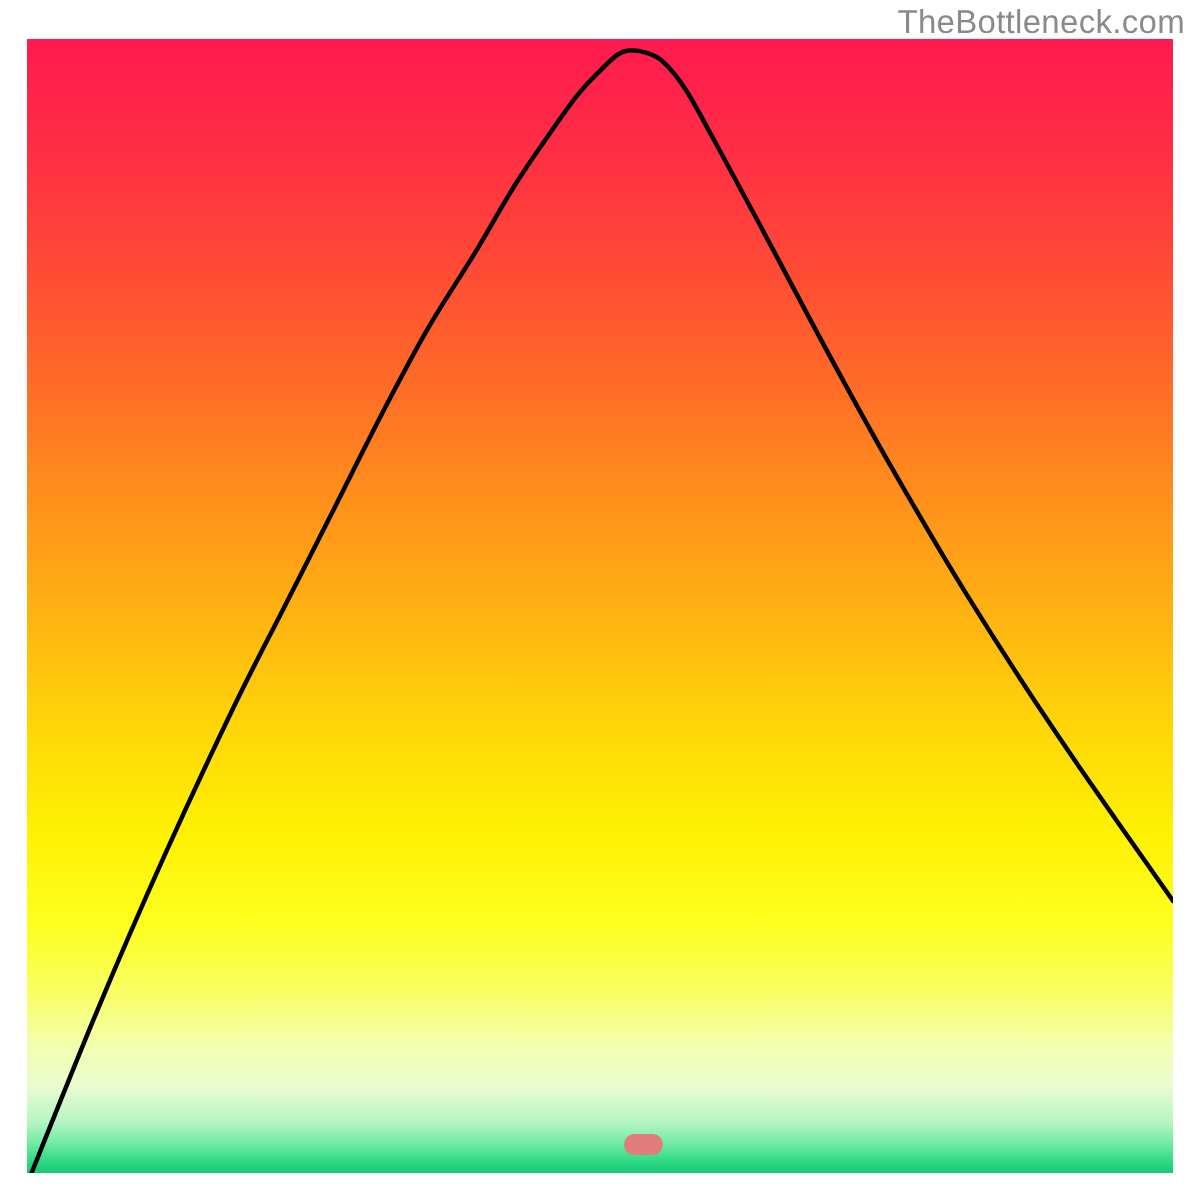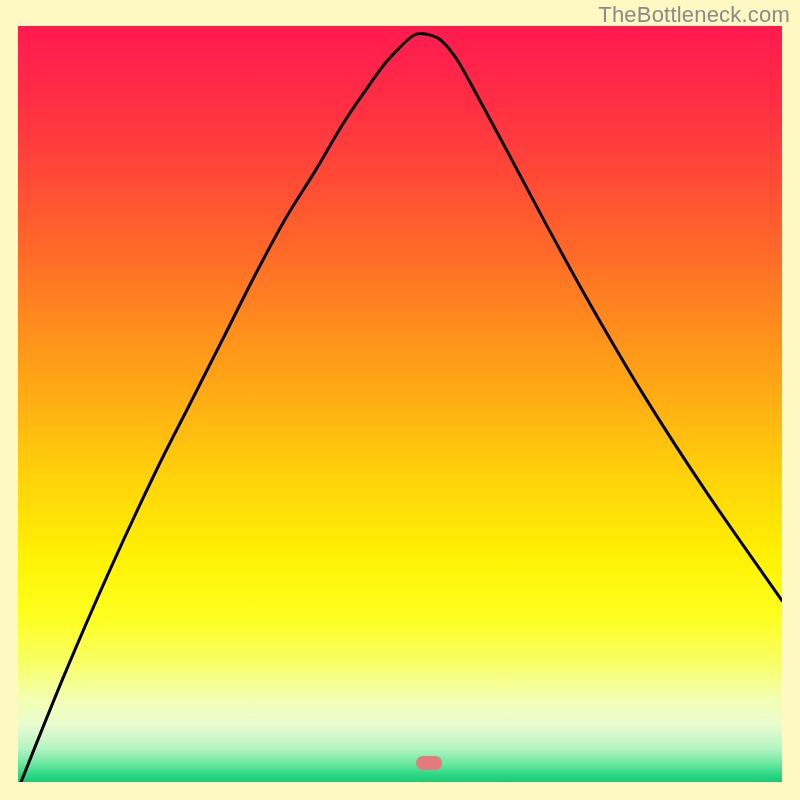--- a/index.html
+++ b/index.html
@@ -7,21 +7,21 @@
     padding: 0;
     width: 800px;
     height: 800px;
     background: #000;
     overflow: hidden;
   }
   .frame {
     position: relative;
     width: 800px;
     height: 800px;
-    background: #fef9c3;
+    background: #ffffff;
   }
   .watermark {
     position: absolute;
     top: 2px;
     right: 10px;
     font-family: Arial, Helvetica, sans-serif;
     font-size: 22px;
     font-weight: 500;
     color: #8a8a8a;
     letter-spacing: 0.2px;

